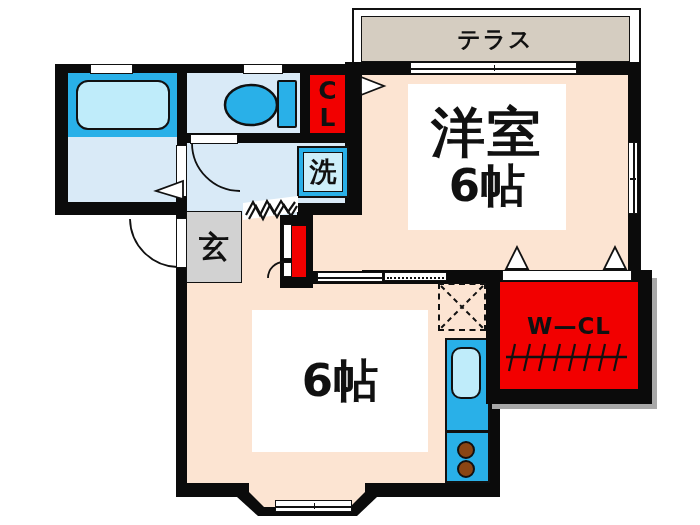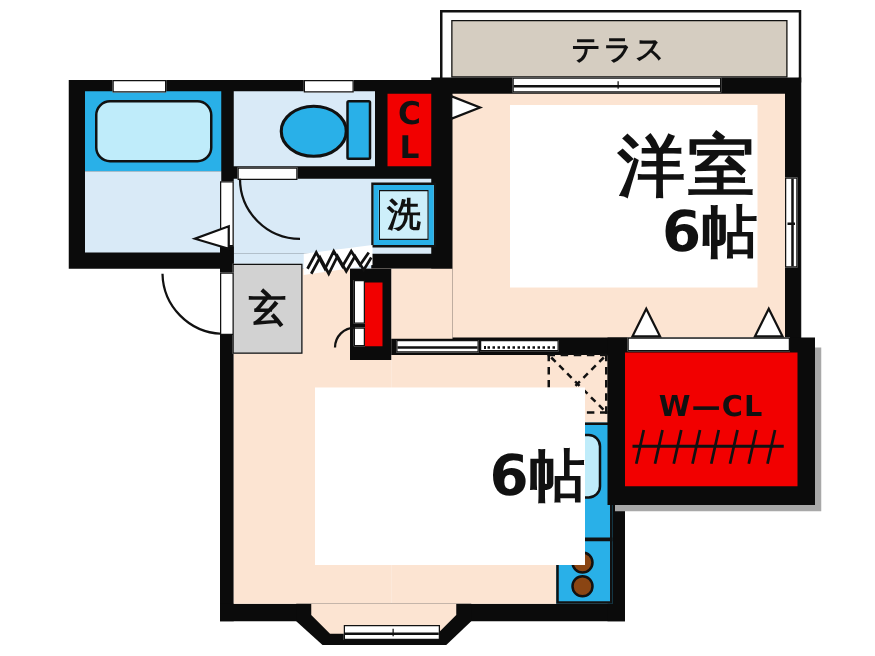--- a/index.html
+++ b/index.html
@@ -10,21 +10,21 @@
   .peach{background:var(--peach,#fce4d2);}
   .floor{background:var(--floorblue,#d9eaf7);}
   .cyan{background:var(--cyan,#29b0e8);}
   .pale{background:var(--palecyan,#bfecfa);}
   .red{background:var(--red,#f20000);}
   .graybox{background:var(--gray,#d2d2d2);}
   .beige{background:var(--beige,#d5cdc1);}
   .thinb{border:1.5px solid #111;box-sizing:border-box;background:#fff;}
   .leaf{background:#fff;border:1.5px solid #111;box-sizing:border-box;}
   .lbl{display:flex;align-items:center;justify-content:center;text-align:center;}
-  .roomlbl{background:#fff;display:flex;flex-direction:column;align-items:flex-end;justify-content:center;z-index:6;padding-left:40px;}
+  .roomlbl{background:#fff;display:flex;flex-direction:column;align-items:center;justify-content:center;z-index:6;}
   .rname{font-size:54px;font-weight:600;line-height:1.05;letter-spacing:2px;}
   .rsize{font-size:45px;font-weight:600;line-height:1.05;}
   .dkname{letter-spacing:20px;padding-left:18px;}
   svg.overlay{position:absolute;left:0;top:0;z-index:5;pointer-events:none;}
   .z6{z-index:6;justify-content:center;}
   .midline-h{position:absolute;left:0;right:0;top:50%;height:1.5px;background:#111;}
   .midline-v{position:absolute;top:0;bottom:0;left:50%;width:1.5px;background:#111;}
   .tick-v{position:absolute;left:50%;top:20%;height:60%;width:1.5px;background:#111;}
   .tick-h{position:absolute;top:50%;left:18%;width:64%;height:1.5px;background:#111;}
   .washer-in{position:absolute;inset:2px;border:4px solid var(--cyan,#29b0e8);background:#cdeffa;

